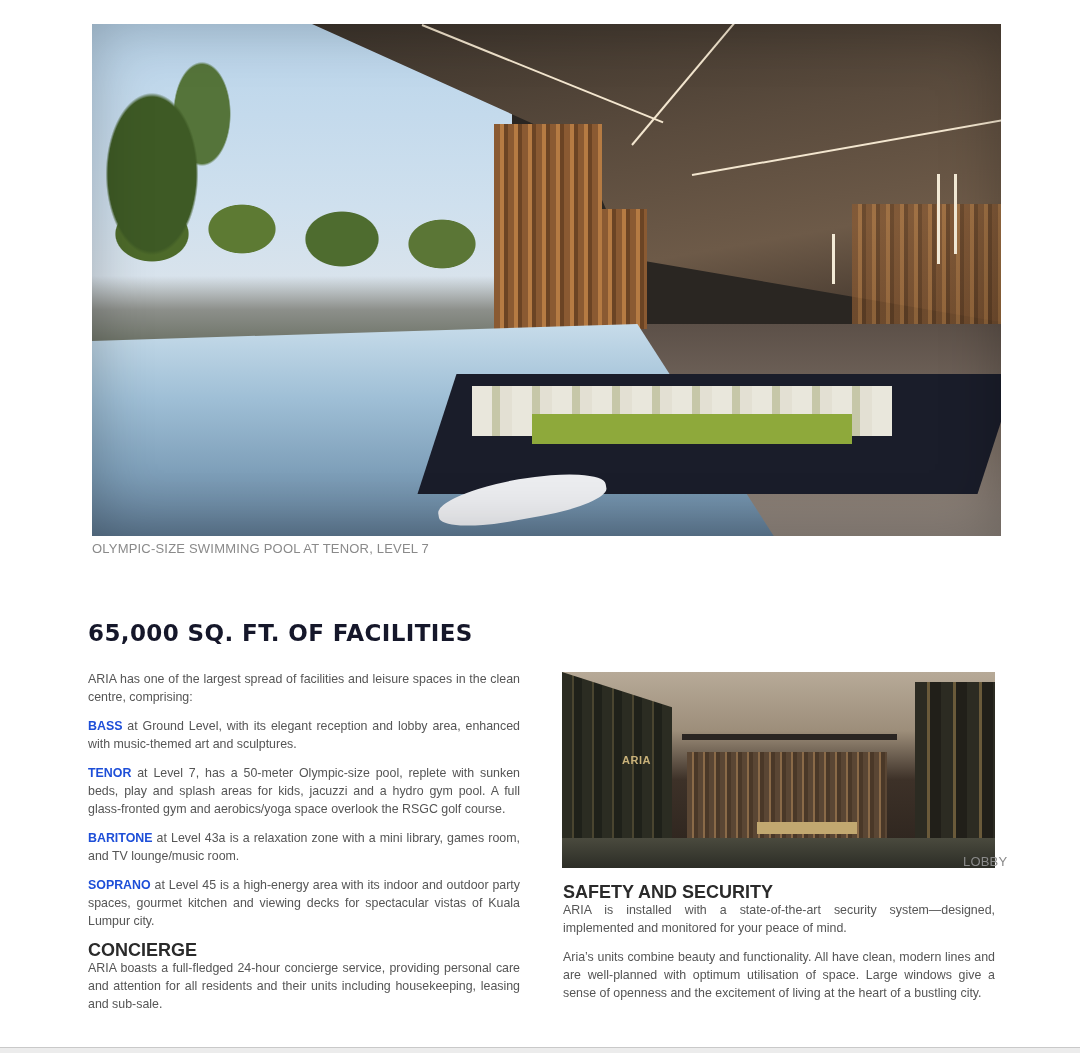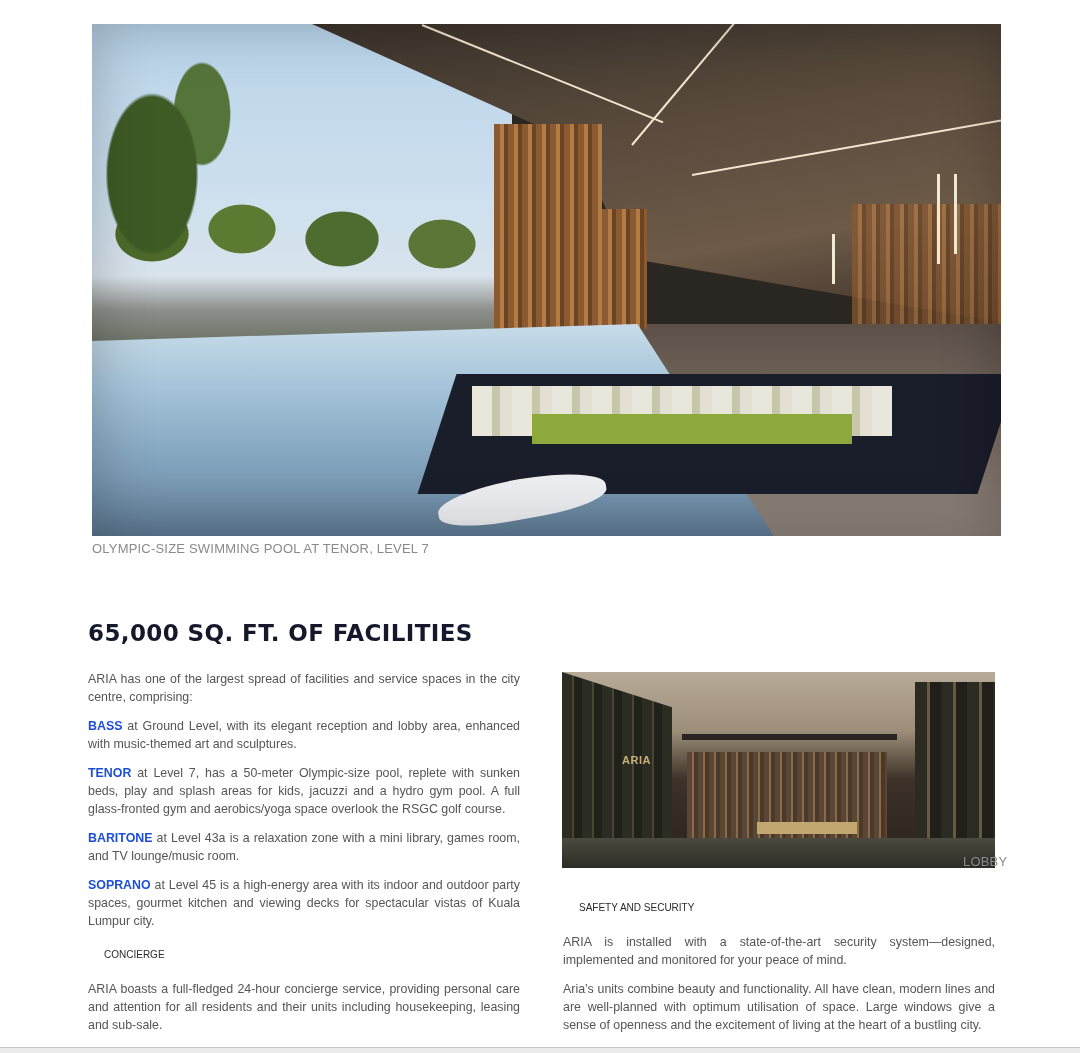--- a/index.html
+++ b/index.html
@@ -45,21 +45,21 @@
   .caption { position: absolute; font-size: 13px; letter-spacing: 0.2px; color: #8a8a8a; text-transform: uppercase; }
 
   
   .title { position: absolute; left: 88px; top: 620px; margin: 0; font-family: "DejaVu Sans", sans-serif;
            font-weight: bold; font-size: 23px; letter-spacing: 0.4px; color: #15172a; }
 
   
   .col { position: absolute; font-size: 12.4px; line-height: 18px; color: #555; text-align: justify; }
   .col p { margin: 0 0 11px 0; }
   .col b { color: #1d4ed8; font-weight: bold; }
-  .col .sec-head { color: #2a2a2a; font-weight: normal; font-size: 10px; margin: 16px; text-transform: uppercase; }
+  .col .sec-head { color: #2a2a2a; font-weight: bold; font-size: 18px; margin: 0; text-transform: uppercase; }
   .col .sec-body { margin: 0 0 11px 0; }
 
   
   .lobby { position: absolute; left: 562px; top: 672px; width: 433px; height: 196px; overflow: hidden;
            background: linear-gradient(180deg, #b7aa98 0%, #9d8e7a 30%, #3d3128 55%, #2a221c 100%); }
   .lobby .left-wall { position: absolute; left: 0; top: 0; width: 110px; height: 196px;
                       background: repeating-linear-gradient(90deg, #2b2c22 0 10px, #4a4530 10px 12px, #1f211a 12px 20px);
                       clip-path: polygon(0 0, 100% 18%, 100% 88%, 0 100%); }
   .lobby .brand { position: absolute; left: 60px; top: 82px; font-size: 11px; font-weight: bold; color: #c9b27a; letter-spacing: 0.5px; }
   .lobby .back-wall { position: absolute; left: 125px; top: 80px; width: 200px; height: 90px;
@@ -98,21 +98,21 @@
   <div class="green"></div>
   <div class="lounger"></div>
 
   <div class="vignette"></div>
 </div>
 <div class="caption" style="left:92px;top:541px;">OLYMPIC-SIZE SWIMMING POOL AT TENOR, LEVEL 7</div>
 
 <h1 class="title">65,000 SQ. FT. OF FACILITIES</h1>
 
 <div class="col" style="left:88px;top:670px;width:432px;">
-  <p>ARIA has one of the largest spread of facilities and service spaces in the city centre, comprising:</p>
+  <p>ARIA has one of the largest spread of facilities and leisure spaces in the clean centre, comprising:</p>
 
   <p><b>BASS</b><span> at Ground Level, with its elegant reception and lobby area, enhanced with music-themed art and sculptures.</span></p>
 
   <p><b>TENOR</b><span> at Level 7, has a 50-meter Olympic-size pool, replete with sunken beds, play and splash areas for kids, jacuzzi and a hydro gym pool. A full glass-fronted gym and aerobics/yoga space overlook the RSGC golf course.</span></p>
 
   <p><b>BARITONE</b><span> at Level 43a is a relaxation zone with a mini library, games room, and TV lounge/music room.</span></p>
 
   <p><b>SOPRANO</b><span> at Level 45 is a high-energy area with its indoor and outdoor party spaces, gourmet kitchen and viewing decks for spectacular vistas of Kuala Lumpur city.</span></p>
 
   <div class="sec-head">CONCIERGE</div>

